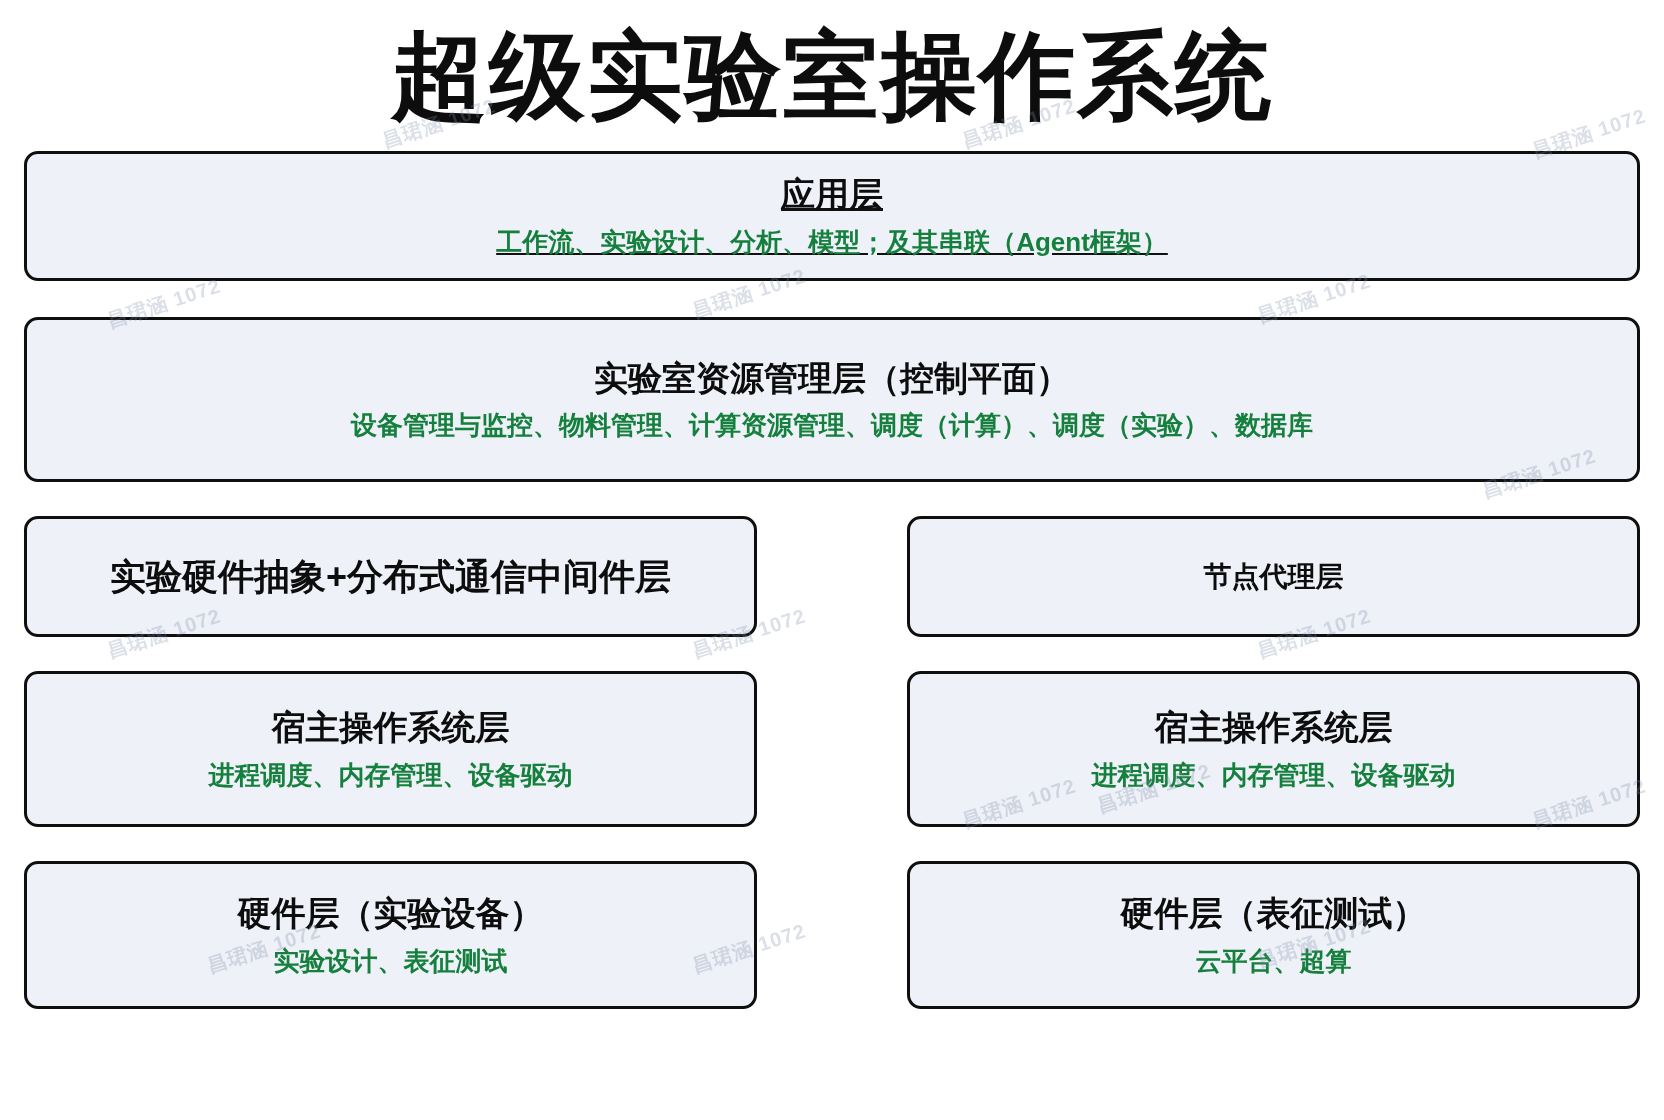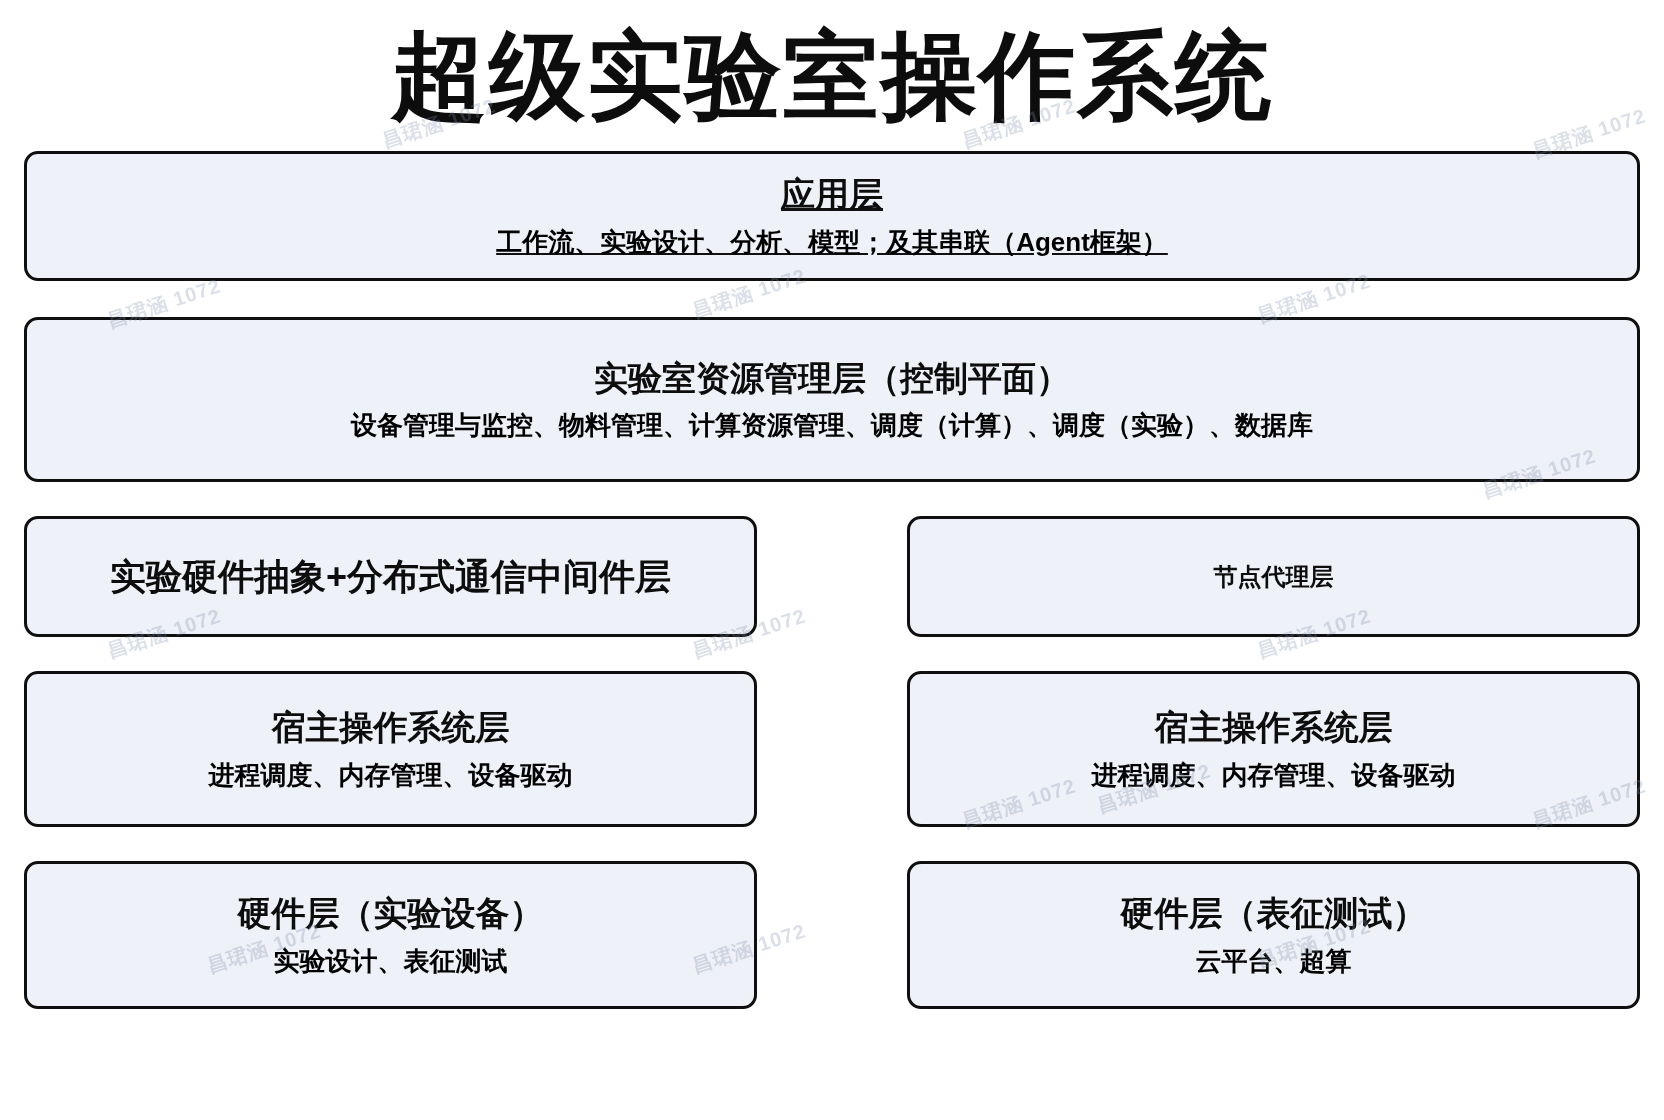--- a/index.html
+++ b/index.html
@@ -53,21 +53,21 @@
     font-weight: 700;
     line-height: 1.25;
     color: #0d0d0d;
     white-space: nowrap;
   }
   .box .sub {
     font-size: 26px;
     font-weight: 700;
     line-height: 1.3;
     margin-top: 10px;
-    color: #000000;
+    color: #15803d;
     white-space: nowrap;
   }
   
   .row {
     display: flex;
     gap: 150px;
     margin-bottom: 30px;
   }
   .row > .col {
     flex: 1 1 0;
@@ -80,21 +80,21 @@
   #box-app        { height: 130px; margin-bottom: 36px; text-decoration: underline; }
   #box-resource   { height: 165px; margin-bottom: 34px; }
   .r-mid .box     { height: 121px; }
   .r-host .box    { height: 156px; }
   .r-hw .box      { height: 148px; }
   .r-mid          { margin-bottom: 34px; }
   .r-host         { margin-bottom: 34px; }
   .r-hw           { margin-bottom: 0; }
   
   #box-hwabs .head { font-size: 36px; }
-  #box-nodeagent .head { font-size: 24px; text-align: right; }
+  #box-nodeagent .head { font-size: 28px; text-align: right; }
 
   
   .wm {
     position: absolute;
     color: rgba(125, 140, 170, 0.28);
     font-size: 20px;
     font-weight: 700;
     letter-spacing: 1px;
     transform: rotate(-18deg);
     white-space: nowrap;

